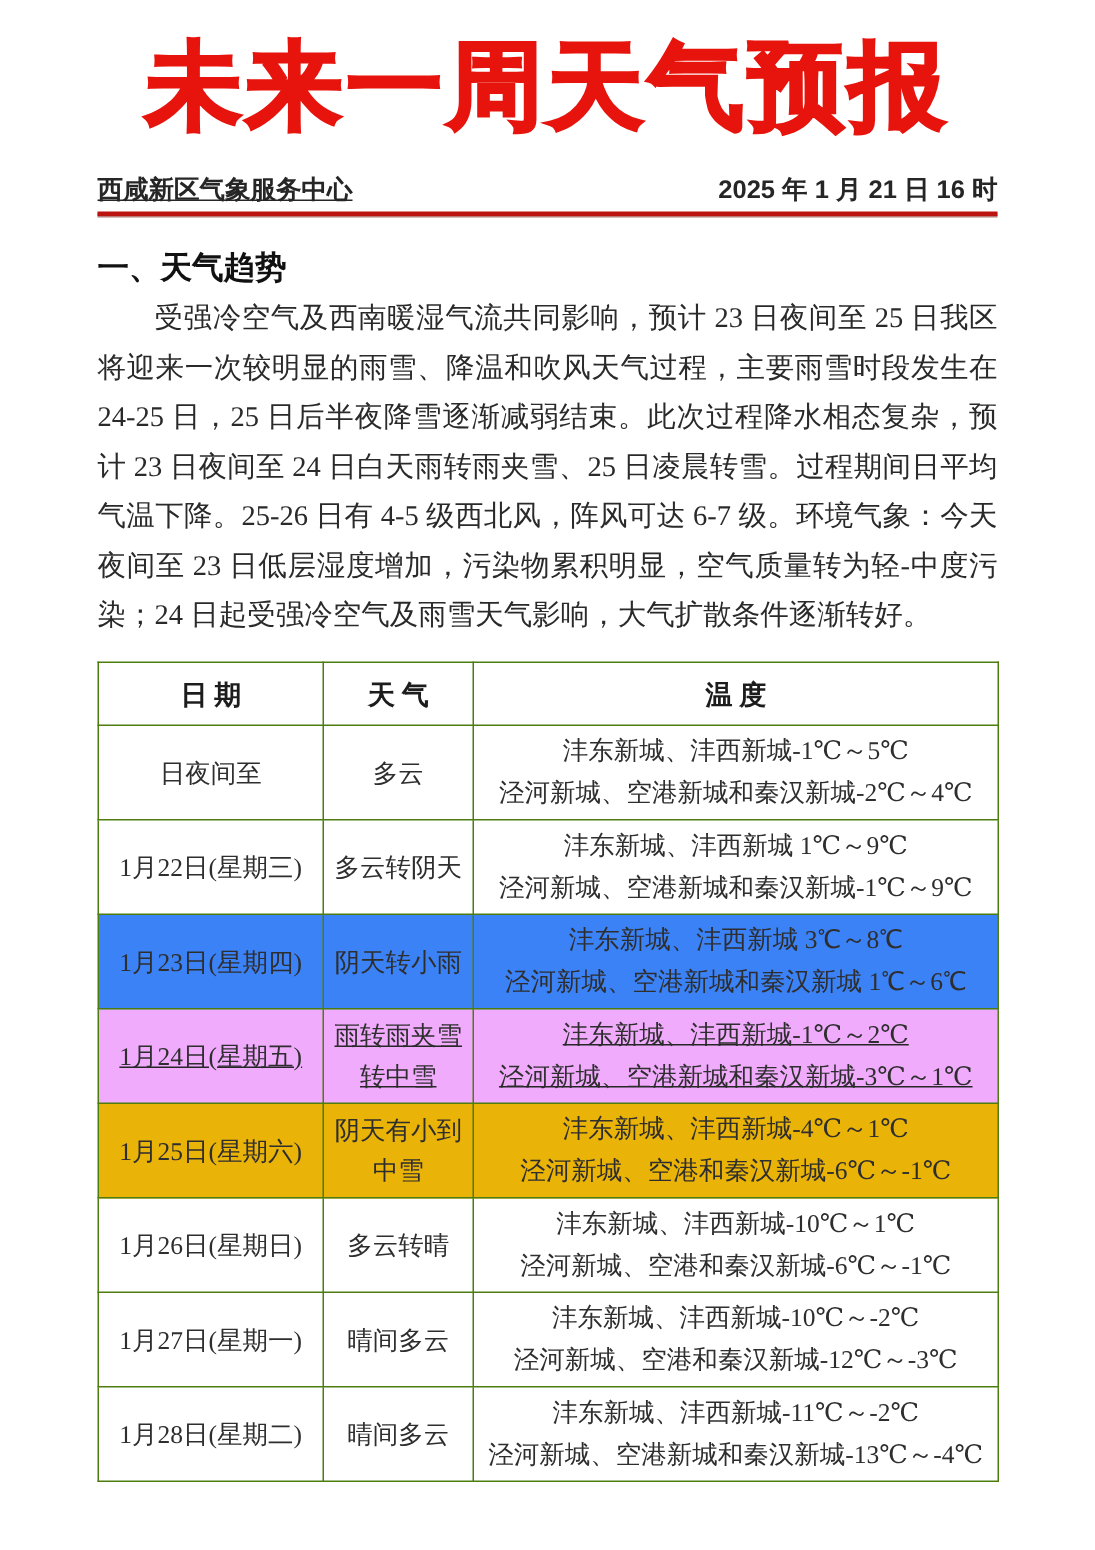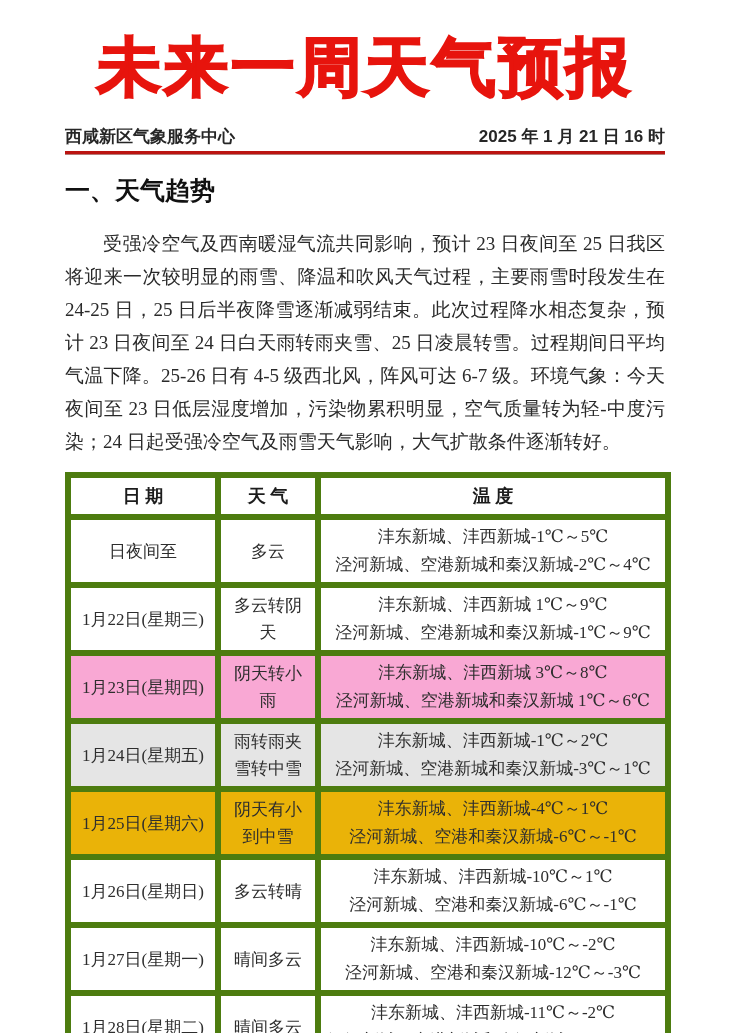--- a/index.html
+++ b/index.html
@@ -16,69 +16,70 @@
     background: #ffffff;
   }
   .doc-title {
     font-family: "Liberation Sans", "DejaVu Sans", sans-serif;
     font-weight: 900;
     font-size: 64px;
     line-height: 1.3;
     text-align: center;
     color: #e7140d;
     letter-spacing: 3px;
-    margin-top: 16px;
+    margin-top: 6px;
     -webkit-text-stroke: 2px #e7140d;
   }
   .masthead {
     display: flex;
     justify-content: space-between;
     align-items: flex-end;
     margin-top: 16px;
     font-size: 17px;
     font-weight: bold;
   }
   .org {
     font-family: "Liberation Sans", "DejaVu Sans", sans-serif;
     font-weight: 700;
+    text-decoration: underline;
   }
   .datetime {
     font-family: Liberation Sans, sans-serif;
     font-weight: 700;
   }
   .red-rule {
     height: 3px;
     background: #bb1310;
     margin-top: 3px;
     box-shadow: 0 1px 0 rgba(122, 12, 8, 0.55);
   }
   .section-heading {
     font-family: Liberation Sans, sans-serif;
     font-weight: 800;
-    font-size: 25px;
+    font-size: 21px;
     color: #111111;
     margin-top: 20px;
   }
   .body-text {
-    margin-top: 20px;
+    margin-top: 4px;
     font-size: 19px;
     line-height: 33px;
     text-align: justify;
     text-indent: 2em;
     color: #2a2a2a;
   }
   .forecast-table {
     width: 600px;
     margin-top: 14px;
     border-collapse: collapse;
     table-layout: fixed;
     font-size: 17px;
   }
   .forecast-table th, .forecast-table td {
-    border: 6px solid #4d7c0f;
+    border: 1px solid #4d7c0f;
     text-align: center;
     vertical-align: middle;
     padding: 3px 6px;
   }
   .forecast-table col.c1 { width: 150px; }
   .forecast-table col.c2 { width: 100px; }
   .forecast-table col.c3 { width: 350px; }
   .forecast-table thead tr { height: 42px; }
   .forecast-table thead th {
     font-weight: bold;
@@ -131,29 +132,29 @@
         </td>
       </tr>
       <tr>
         <td class="cell-date">1月22日(星期三)</td>
         <td class="cell-weather">多云转阴天</td>
         <td class="cell-temp">
           <div class="t-line">沣东新城、沣西新城 1℃～9℃</div>
           <div class="t-line">泾河新城、空港新城和秦汉新城-1℃～9℃</div>
         </td>
       </tr>
-      <tr style="background: #f9a8d4;">
+      <tr style="background: #3b82f6; font-family: Liberation Serif, serif;">
         <td class="cell-date">1月23日(星期四)</td>
         <td class="cell-weather">阴天转小雨</td>
         <td class="cell-temp">
           <div class="t-line">沣东新城、沣西新城 3℃～8℃</div>
           <div class="t-line">泾河新城、空港新城和秦汉新城 1℃～6℃</div>
         </td>
       </tr>
-      <tr style="background: #e5e5e5;">
+      <tr style="background: #f0abfc; text-decoration: underline;">
         <td class="cell-date">1月24日(星期五)</td>
         <td class="cell-weather">雨转雨夹雪转中雪</td>
         <td class="cell-temp">
           <div class="t-line">沣东新城、沣西新城-1℃～2℃</div>
           <div class="t-line">泾河新城、空港新城和秦汉新城-3℃～1℃</div>
         </td>
       </tr>
       <tr style="background: #eab308;">
         <td class="cell-date">1月25日(星期六)</td>
         <td class="cell-weather">阴天有小到中雪</td>

